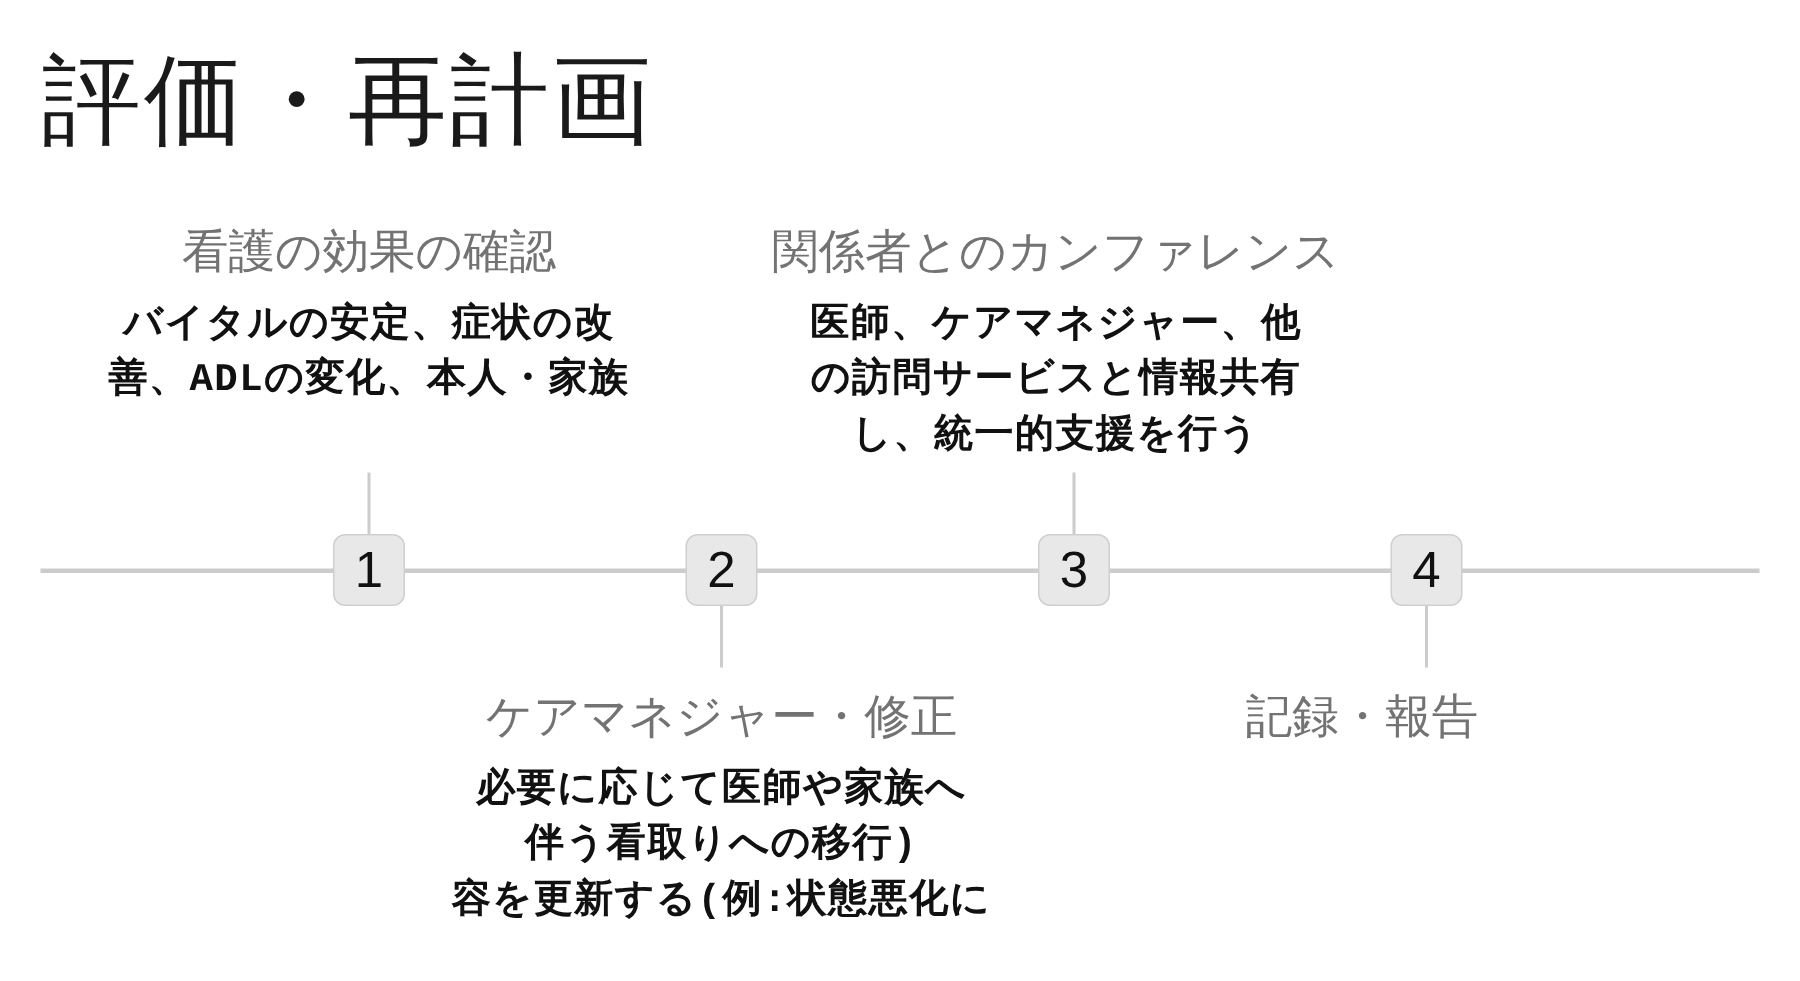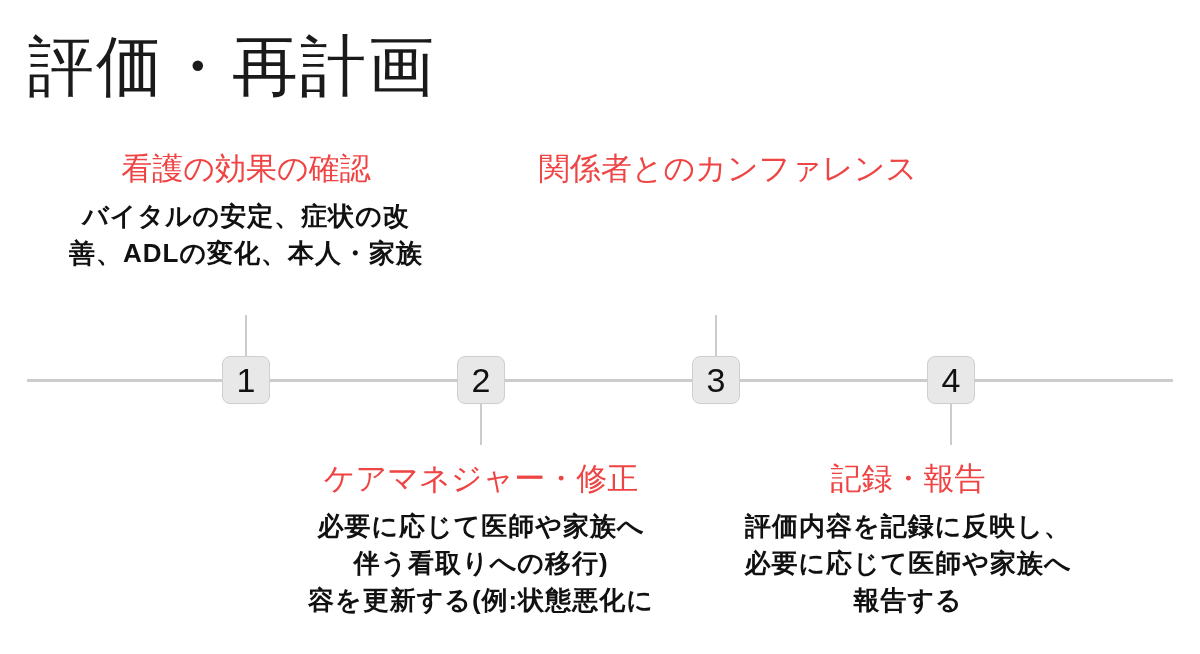--- a/index.html
+++ b/index.html
@@ -58,26 +58,26 @@
     }
     .step-block {
       position: absolute;
       width: 440px;
       text-align: center;
     }
     .step-heading {
       font-family: "DejaVu Serif", "Liberation Serif", serif;
       font-size: 31px;
       line-height: 40px;
-      color: #ef4444;
+      color: #737373;
       white-space: nowrap;
     }
     .step-desc {
       margin-top: 10px;
-      font-family: Liberation Sans, sans-serif;
+      font-family: Liberation Mono, monospace;
       font-weight: bold;
       font-size: 26px;
       line-height: 37px;
       color: #111111;
       letter-spacing: 1px;
     }
     .step-desc span { display: block; white-space: nowrap; }
   </style>
 </head>
 <body>
@@ -97,33 +97,33 @@
 <div class="step-box" style="left:927px;">4</div>
 
 <div class="step-block" style="left:26px; top:148px;">
   <div class="step-heading">看護の効果の確認</div>
   <div class="step-desc">
     <span>バイタルの安定、症状の改</span>
     <span>善、ADLの変化、本人・家族</span>
   </div>
 </div>
 
-<div class="step-block" style="left:508px; top:148px;">
+<div class="step-block" style="left:484px; top:148px;">
   <div class="step-heading">関係者とのカンファレンス</div>
+  <div class="step-desc">
+    <span>医師、ケアマネジャー、他</span>
+    <span>の訪問サービスと情報共有</span>
+    <span>し、統一的支援を行う</span>
+  </div>
 </div>
 
 <div class="step-block" style="left:261px; top:458px;">
   <div class="step-heading">ケアマネジャー・修正</div>
   <div class="step-desc">
     <span>必要に応じて医師や家族へ</span>
     <span>伴う看取りへの移行)</span>
     <span>容を更新する(例:状態悪化に</span>
   </div>
 </div>
 
 <div class="step-block" style="left:688px; top:458px;">
   <div class="step-heading">記録・報告</div>
-  <div class="step-desc">
-    <span>評価内容を記録に反映し、</span>
-    <span>必要に応じて医師や家族へ</span>
-    <span>報告する</span>
-  </div>
 </div>
 
 </body></html>

